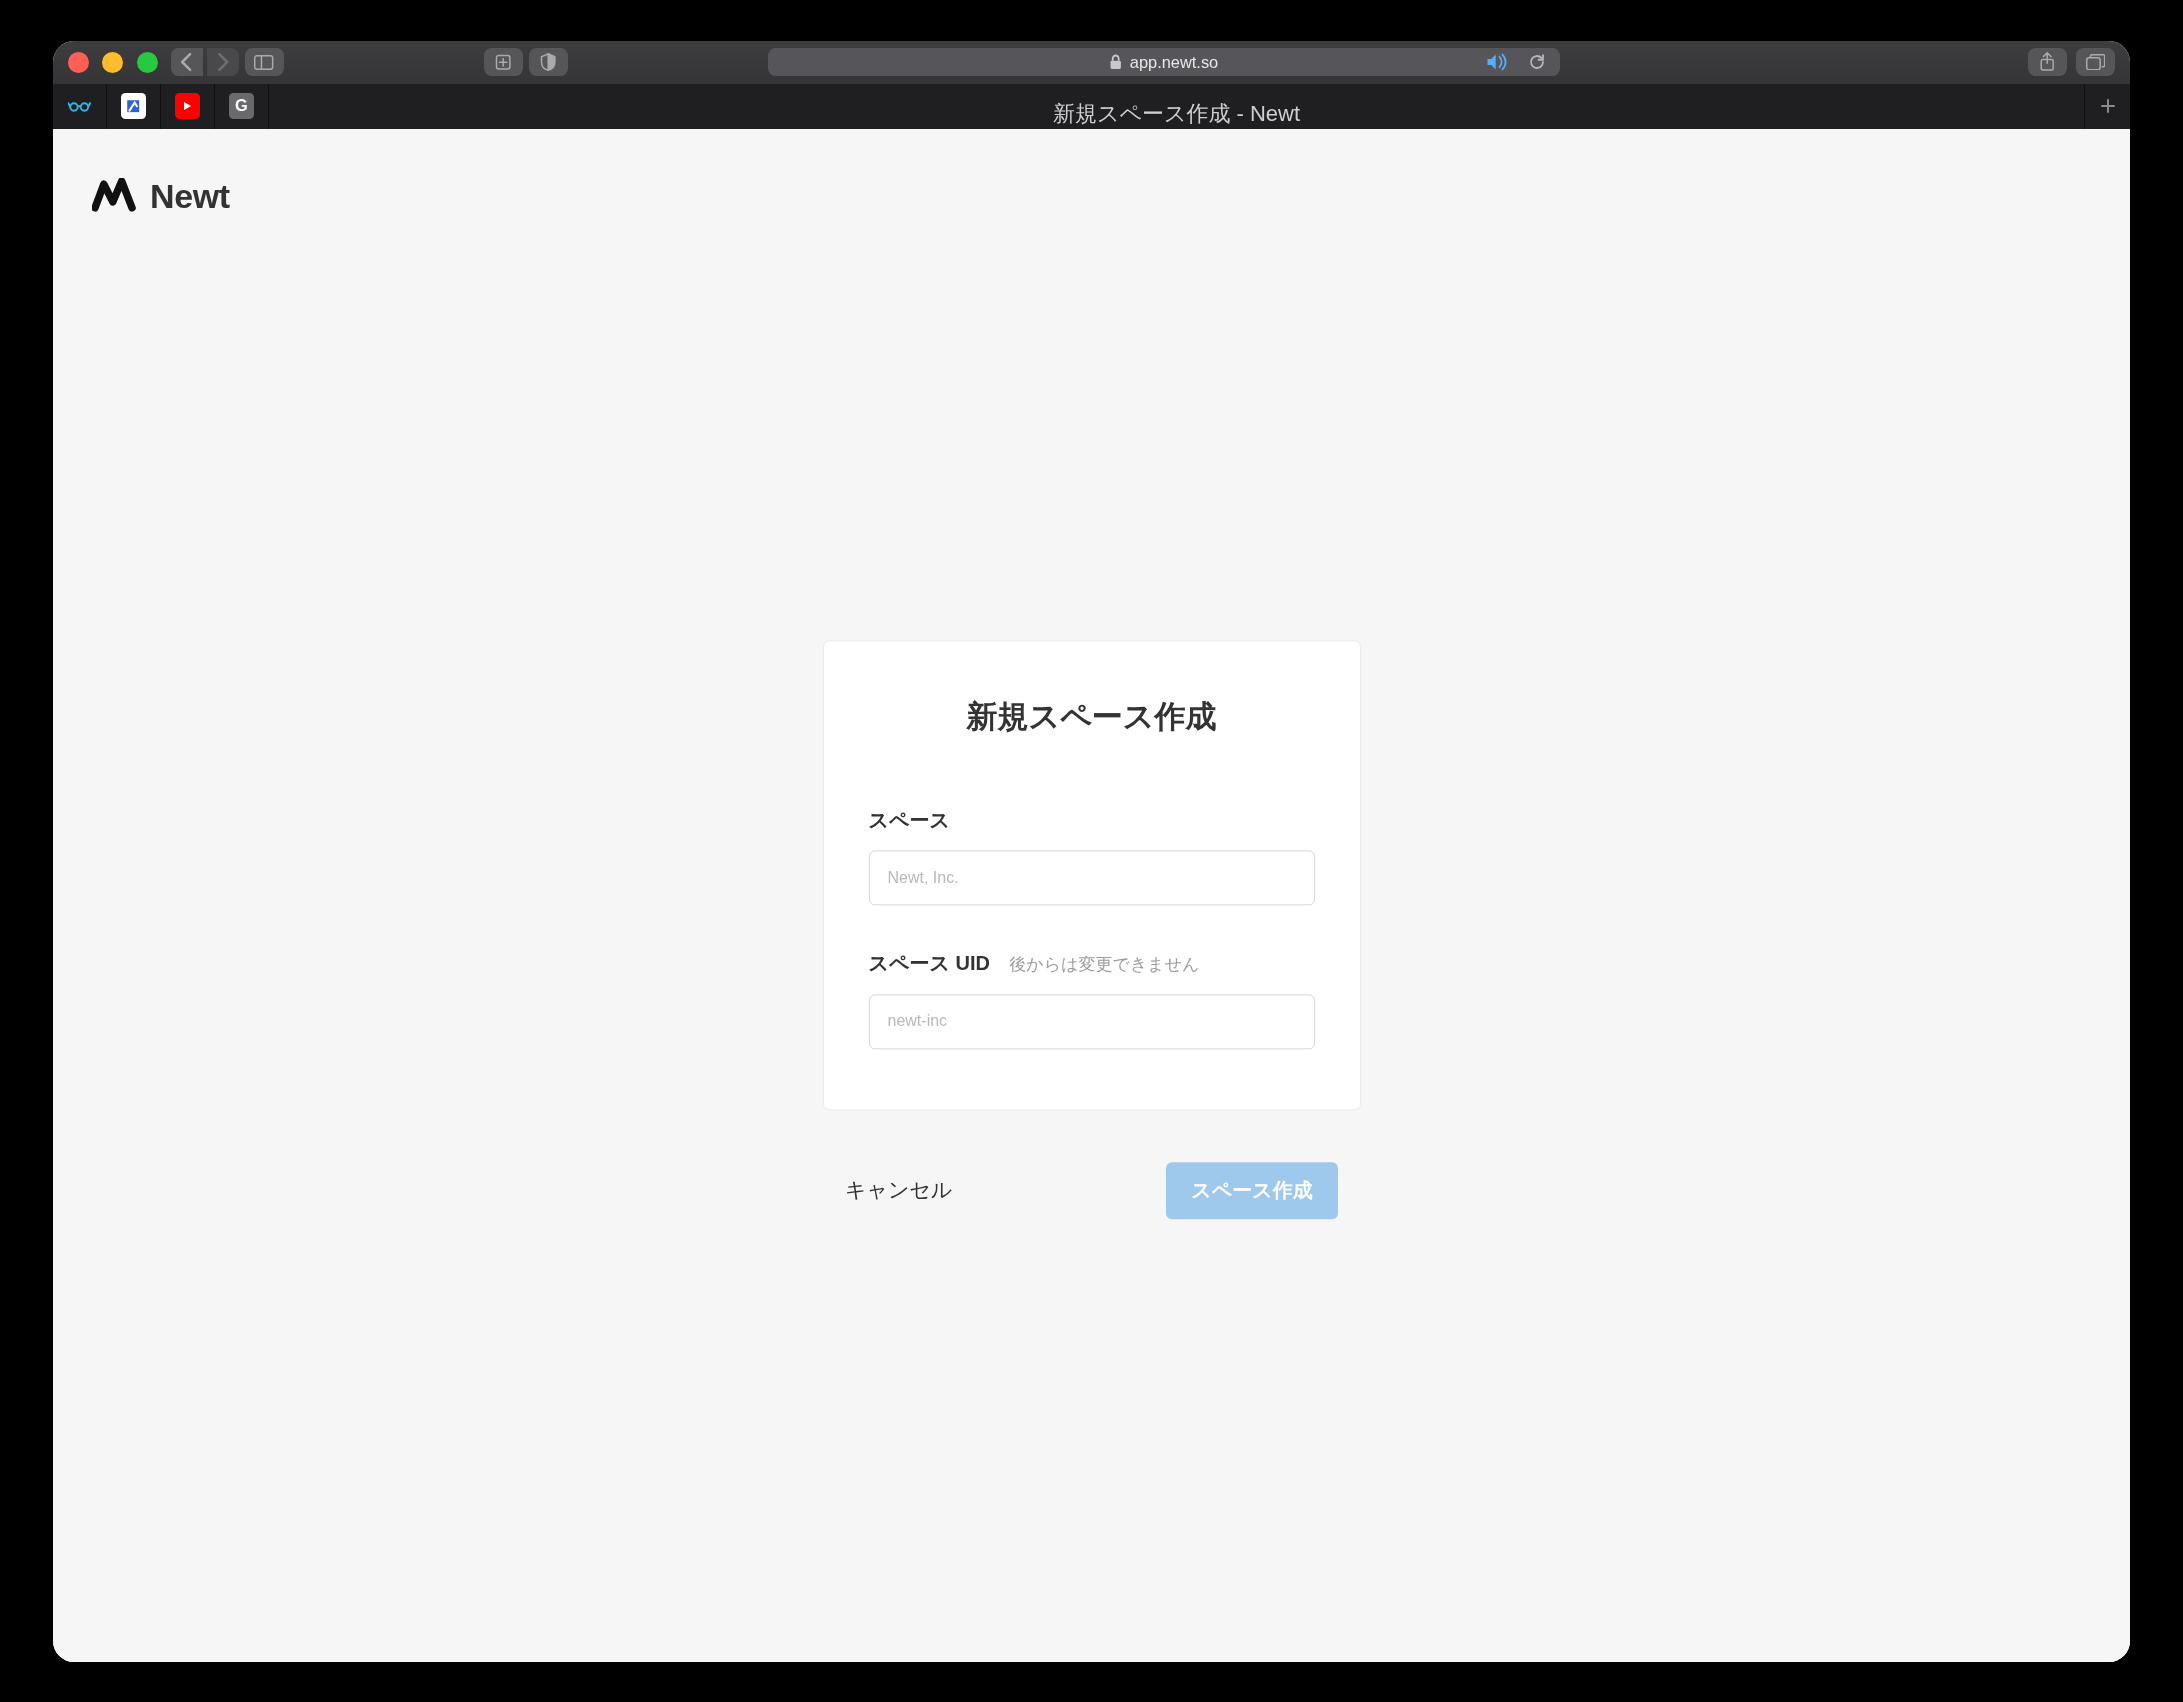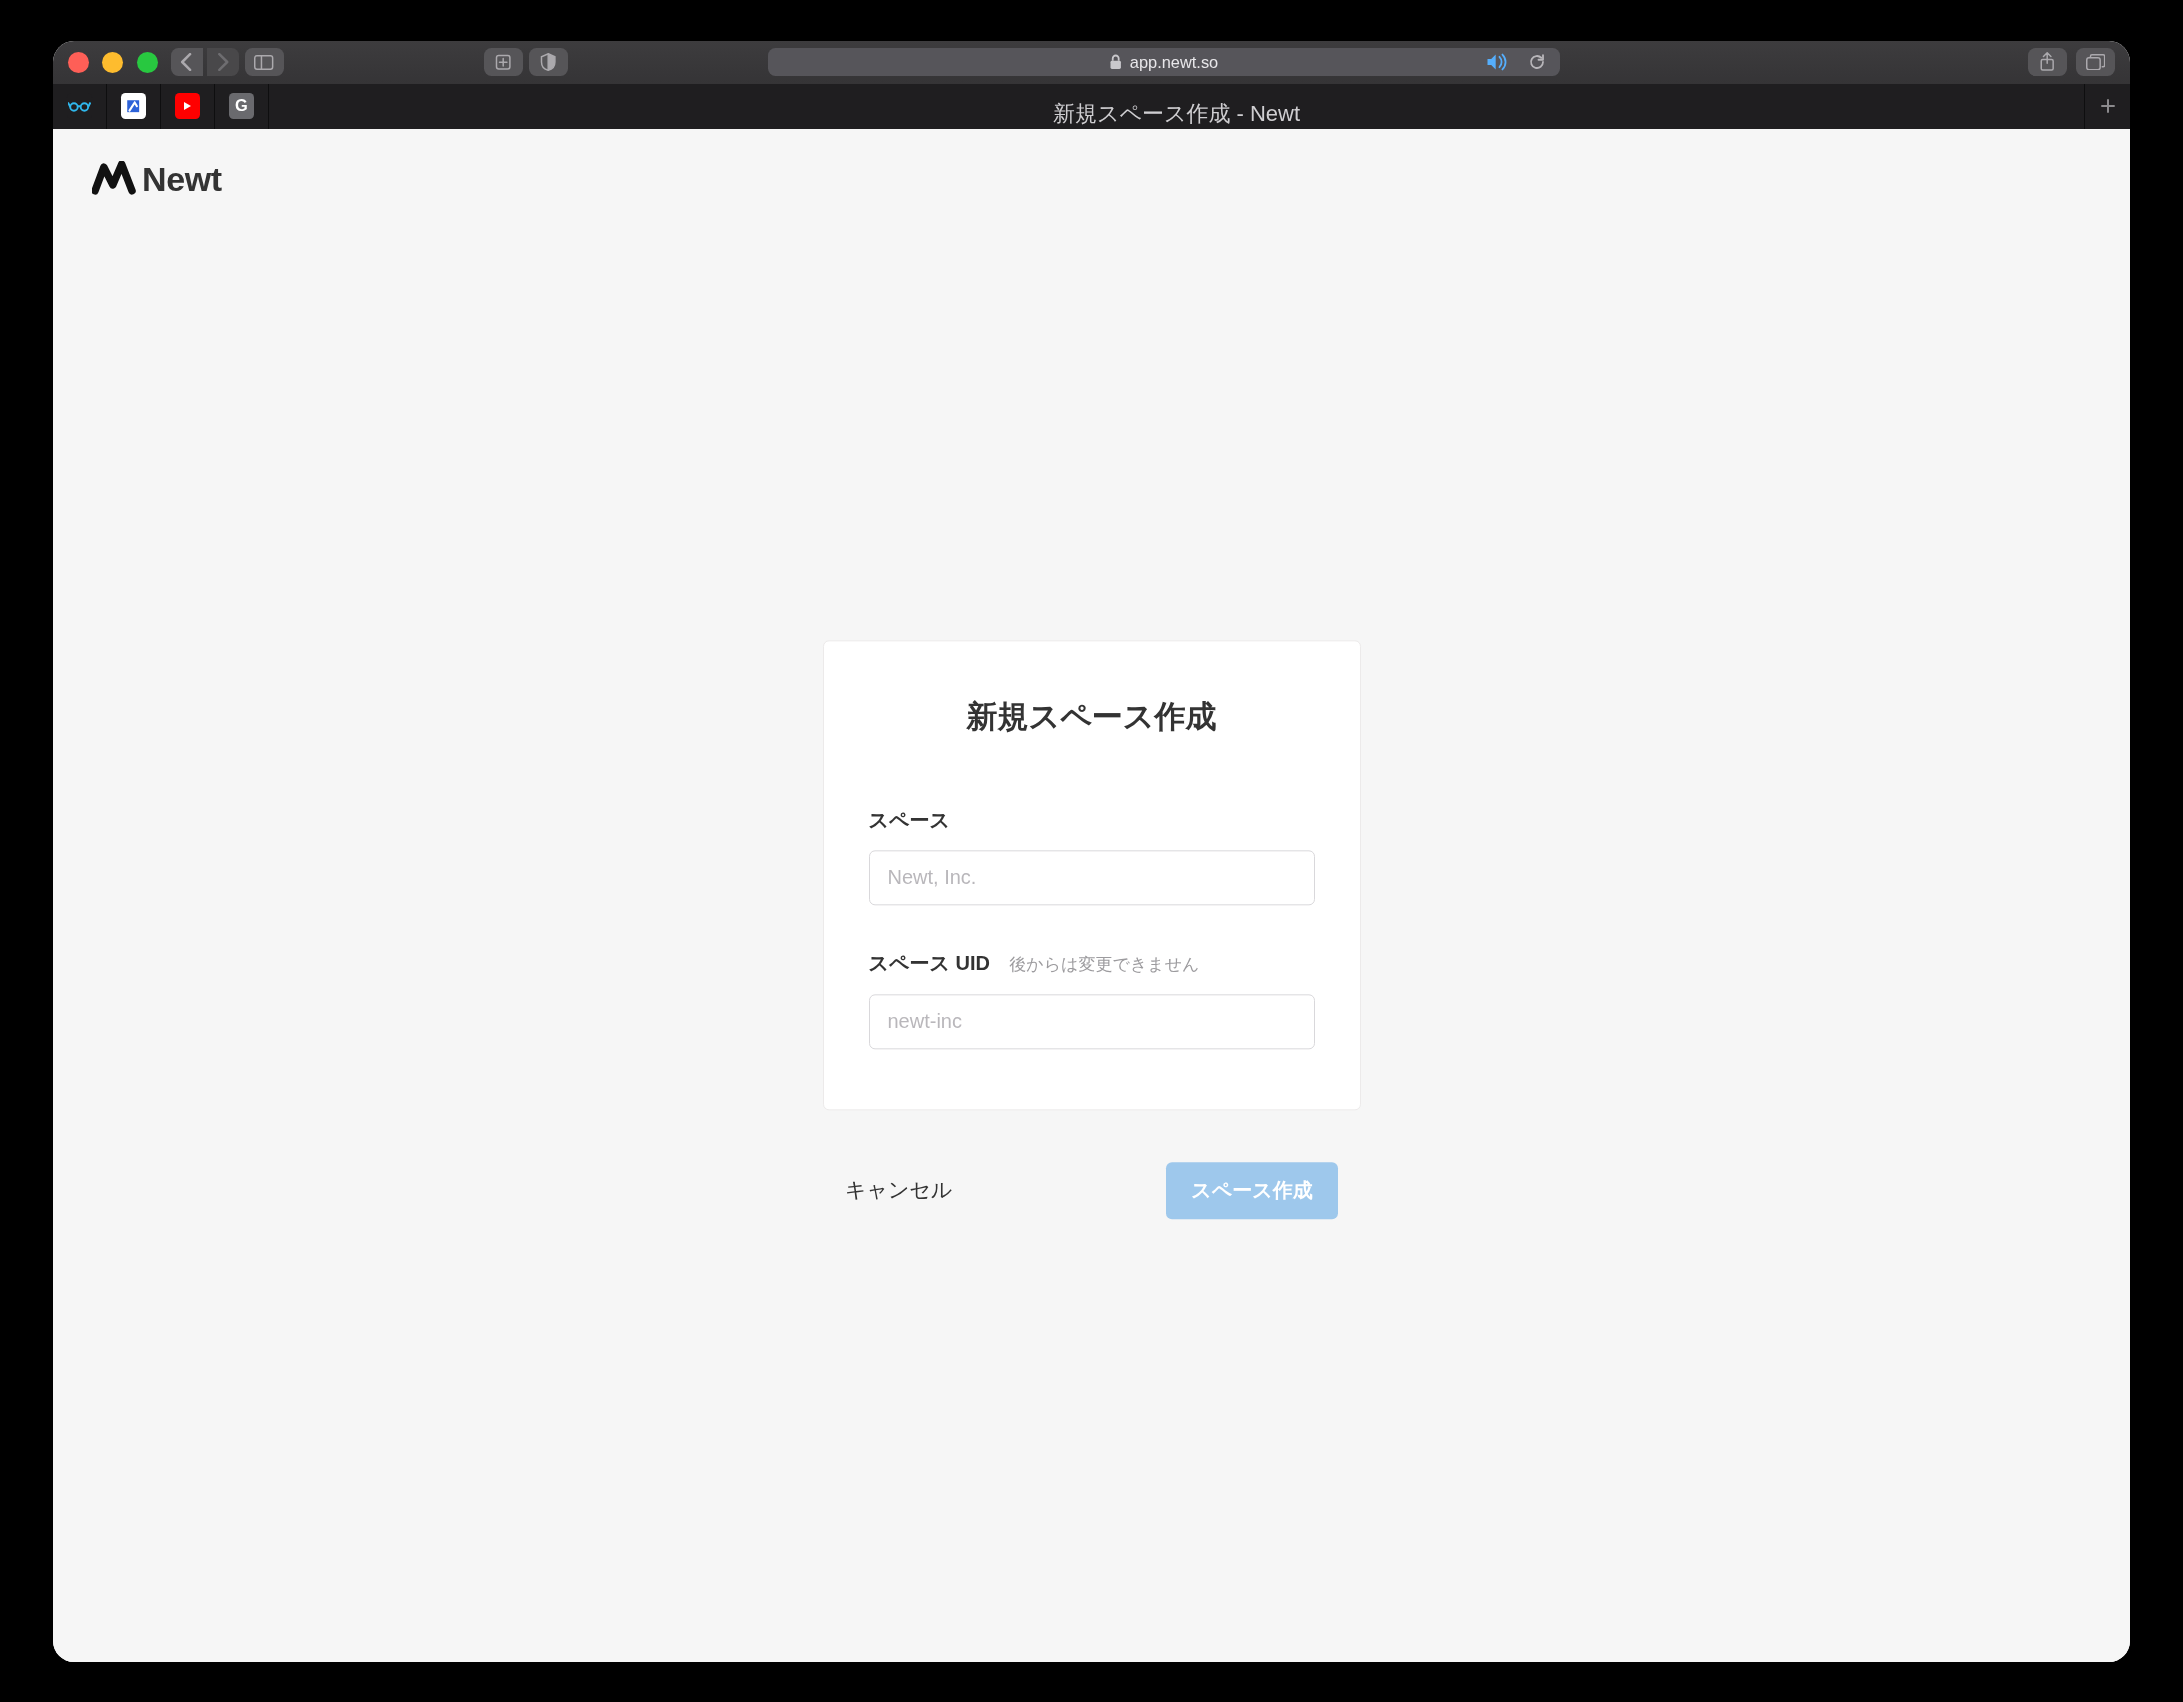--- a/index.html
+++ b/index.html
@@ -101,22 +101,22 @@
     }
     
     .page {
       flex:1;
       background:#f6f6f6;
       position:relative;
       overflow:hidden;
     }
     .brand {
       position:absolute;
-      left:39px; top:31px;
-      display:flex; align-items:center; gap:4px;
+      left:39px; top:48px;
+      display:flex; align-items:center; gap:12px;
     }
     .brand svg { display:block; }
     .brand-name { font-size:34px; font-weight:600; color:#333; letter-spacing:-0.4px; }
     .center {
       position:absolute;
       left:50%; top:50%;
       transform:translate(-50%,-44%);
       width: 538px;
     }
     .card {
@@ -136,21 +136,21 @@
     .field:last-of-type { margin-bottom: 0; }
     .field-labelrow { display:flex; align-items:baseline; gap:19.4px; margin-bottom:16.4px; }
     .field-label { font-size:20px; font-weight:700; color:#333; }
     .field-hint { font-size:17px; color:#9c9b9e; }
     .field-input {
       width:100%;
       height:55px;
       border:1.1px solid #d9d8db;
       border-radius:6px;
       padding: 0 18px;
-      font-size:20px;
+      font-size:16px;
       color:#333;
       background:#fff;
     }
     .field-input::placeholder { color:#b9b7bb; }
     .actions {
       display:flex;
       justify-content:space-between;
       align-items:center;
       margin-top: 52px;
       padding: 0 22.4px;

